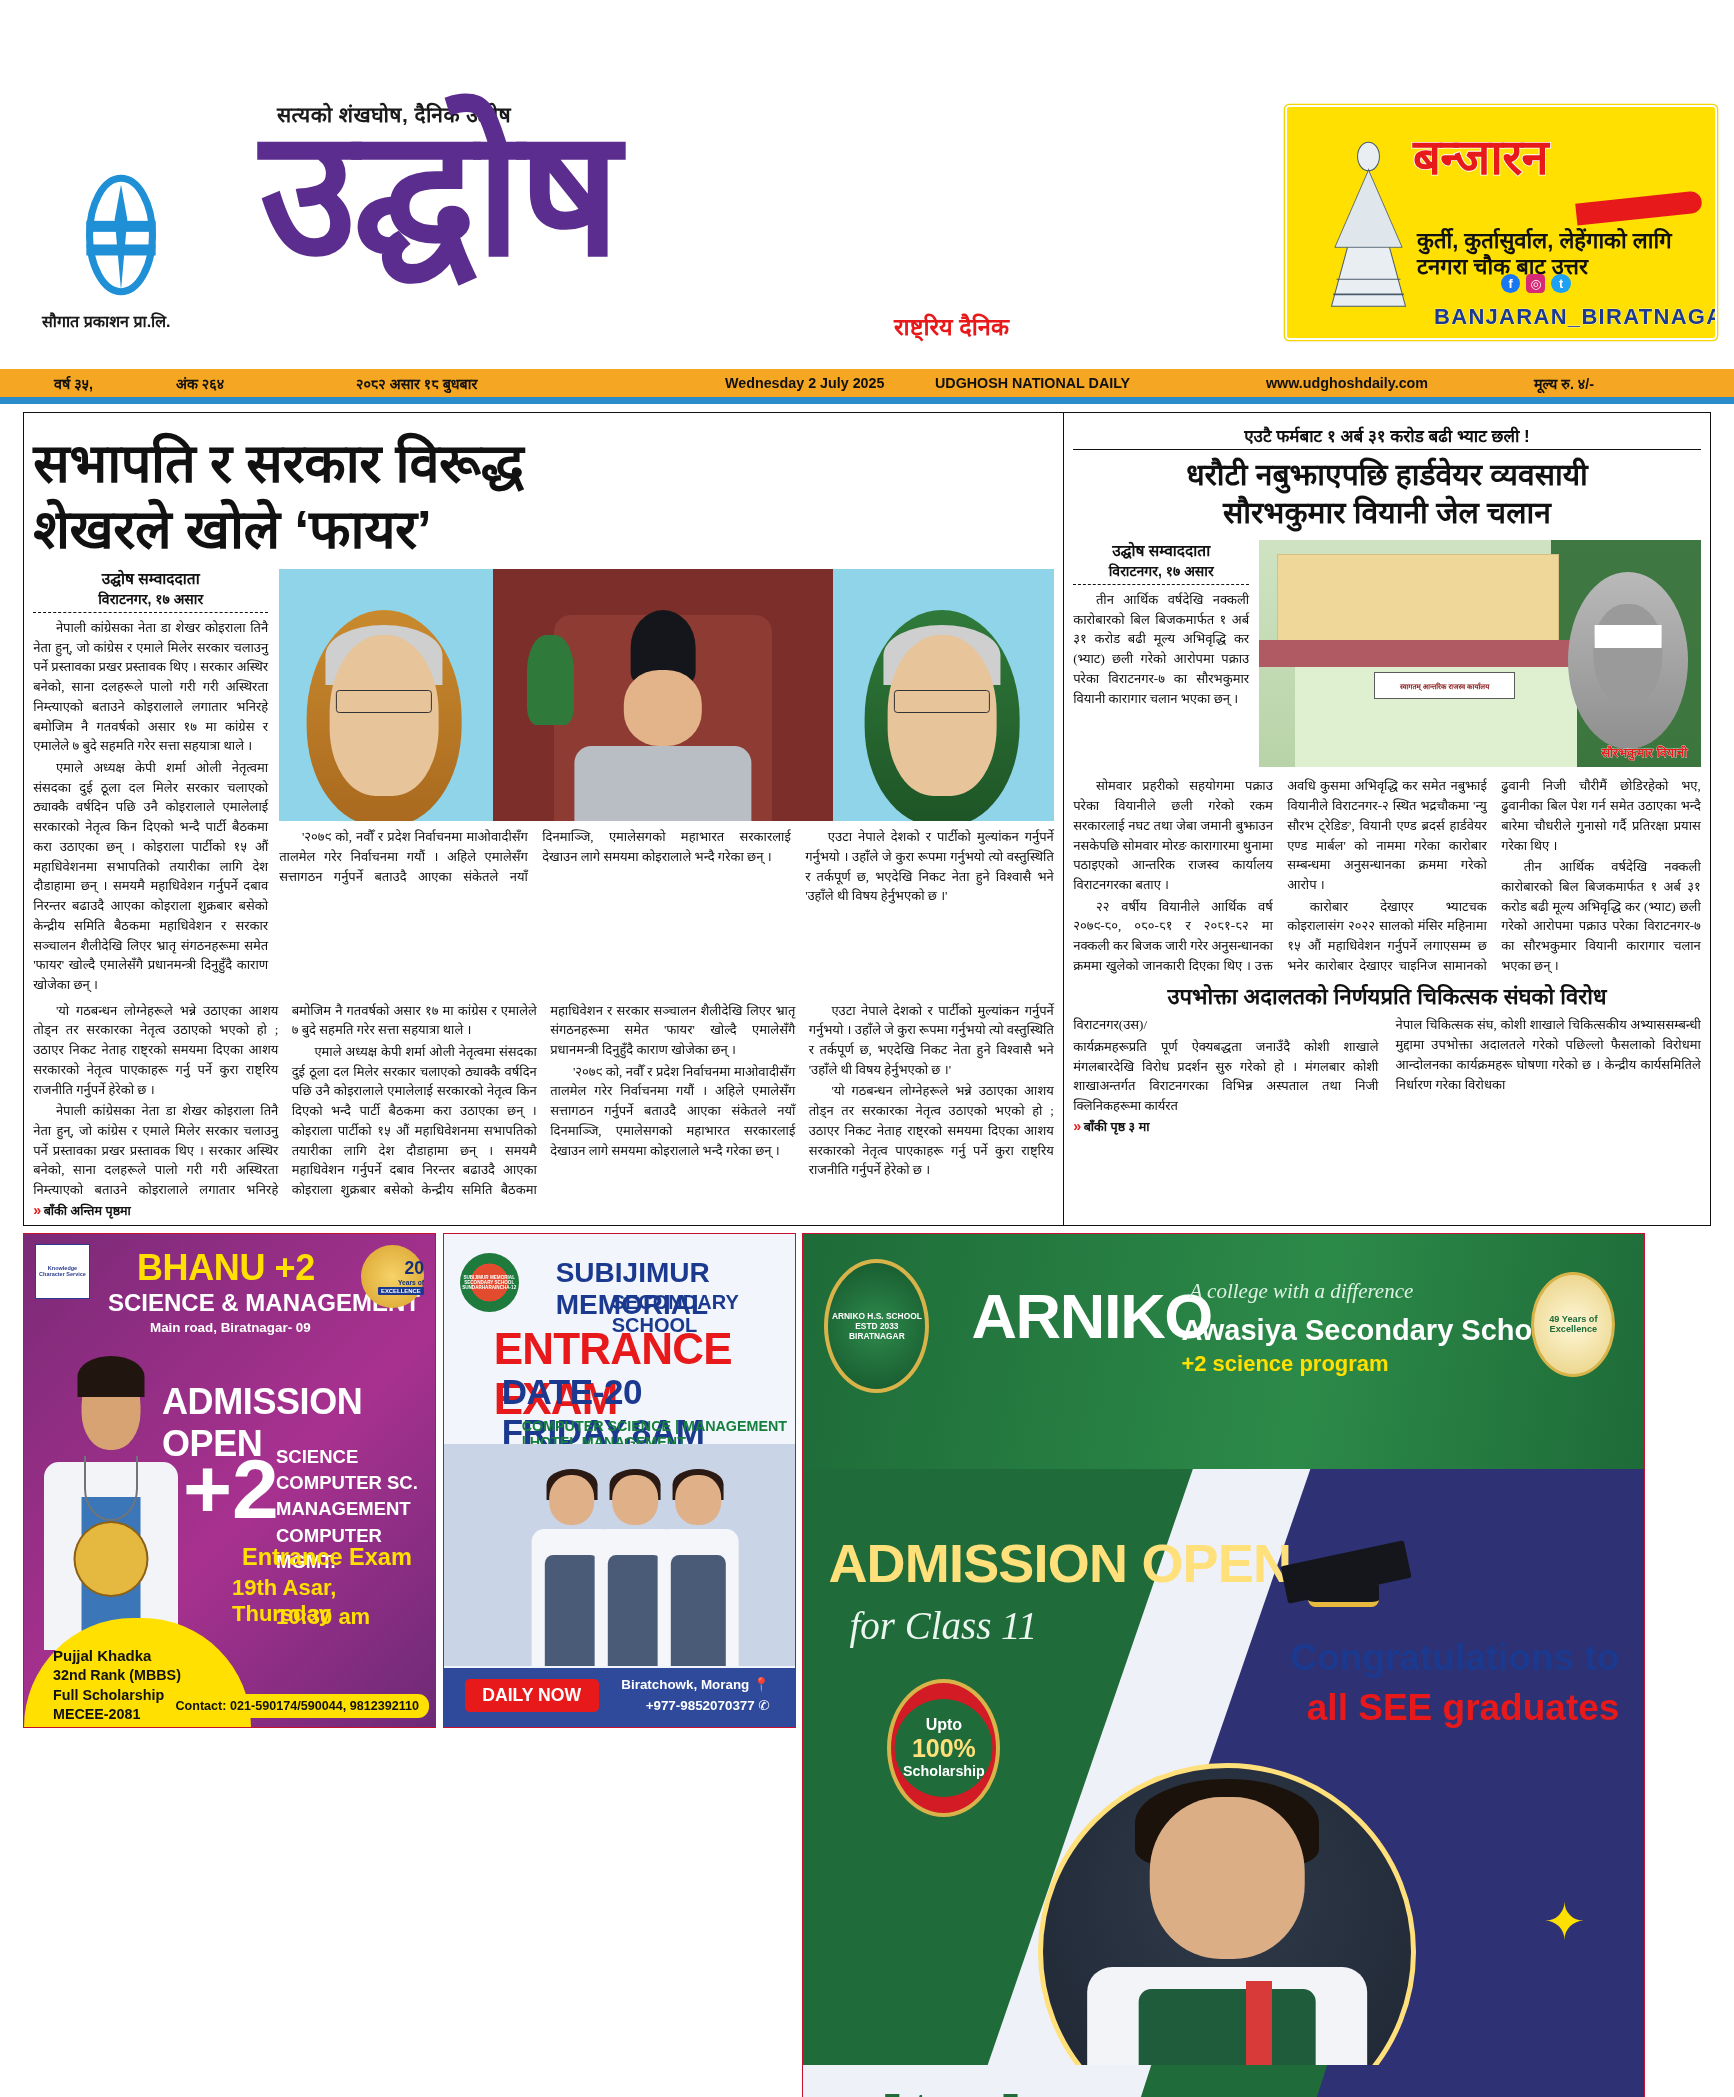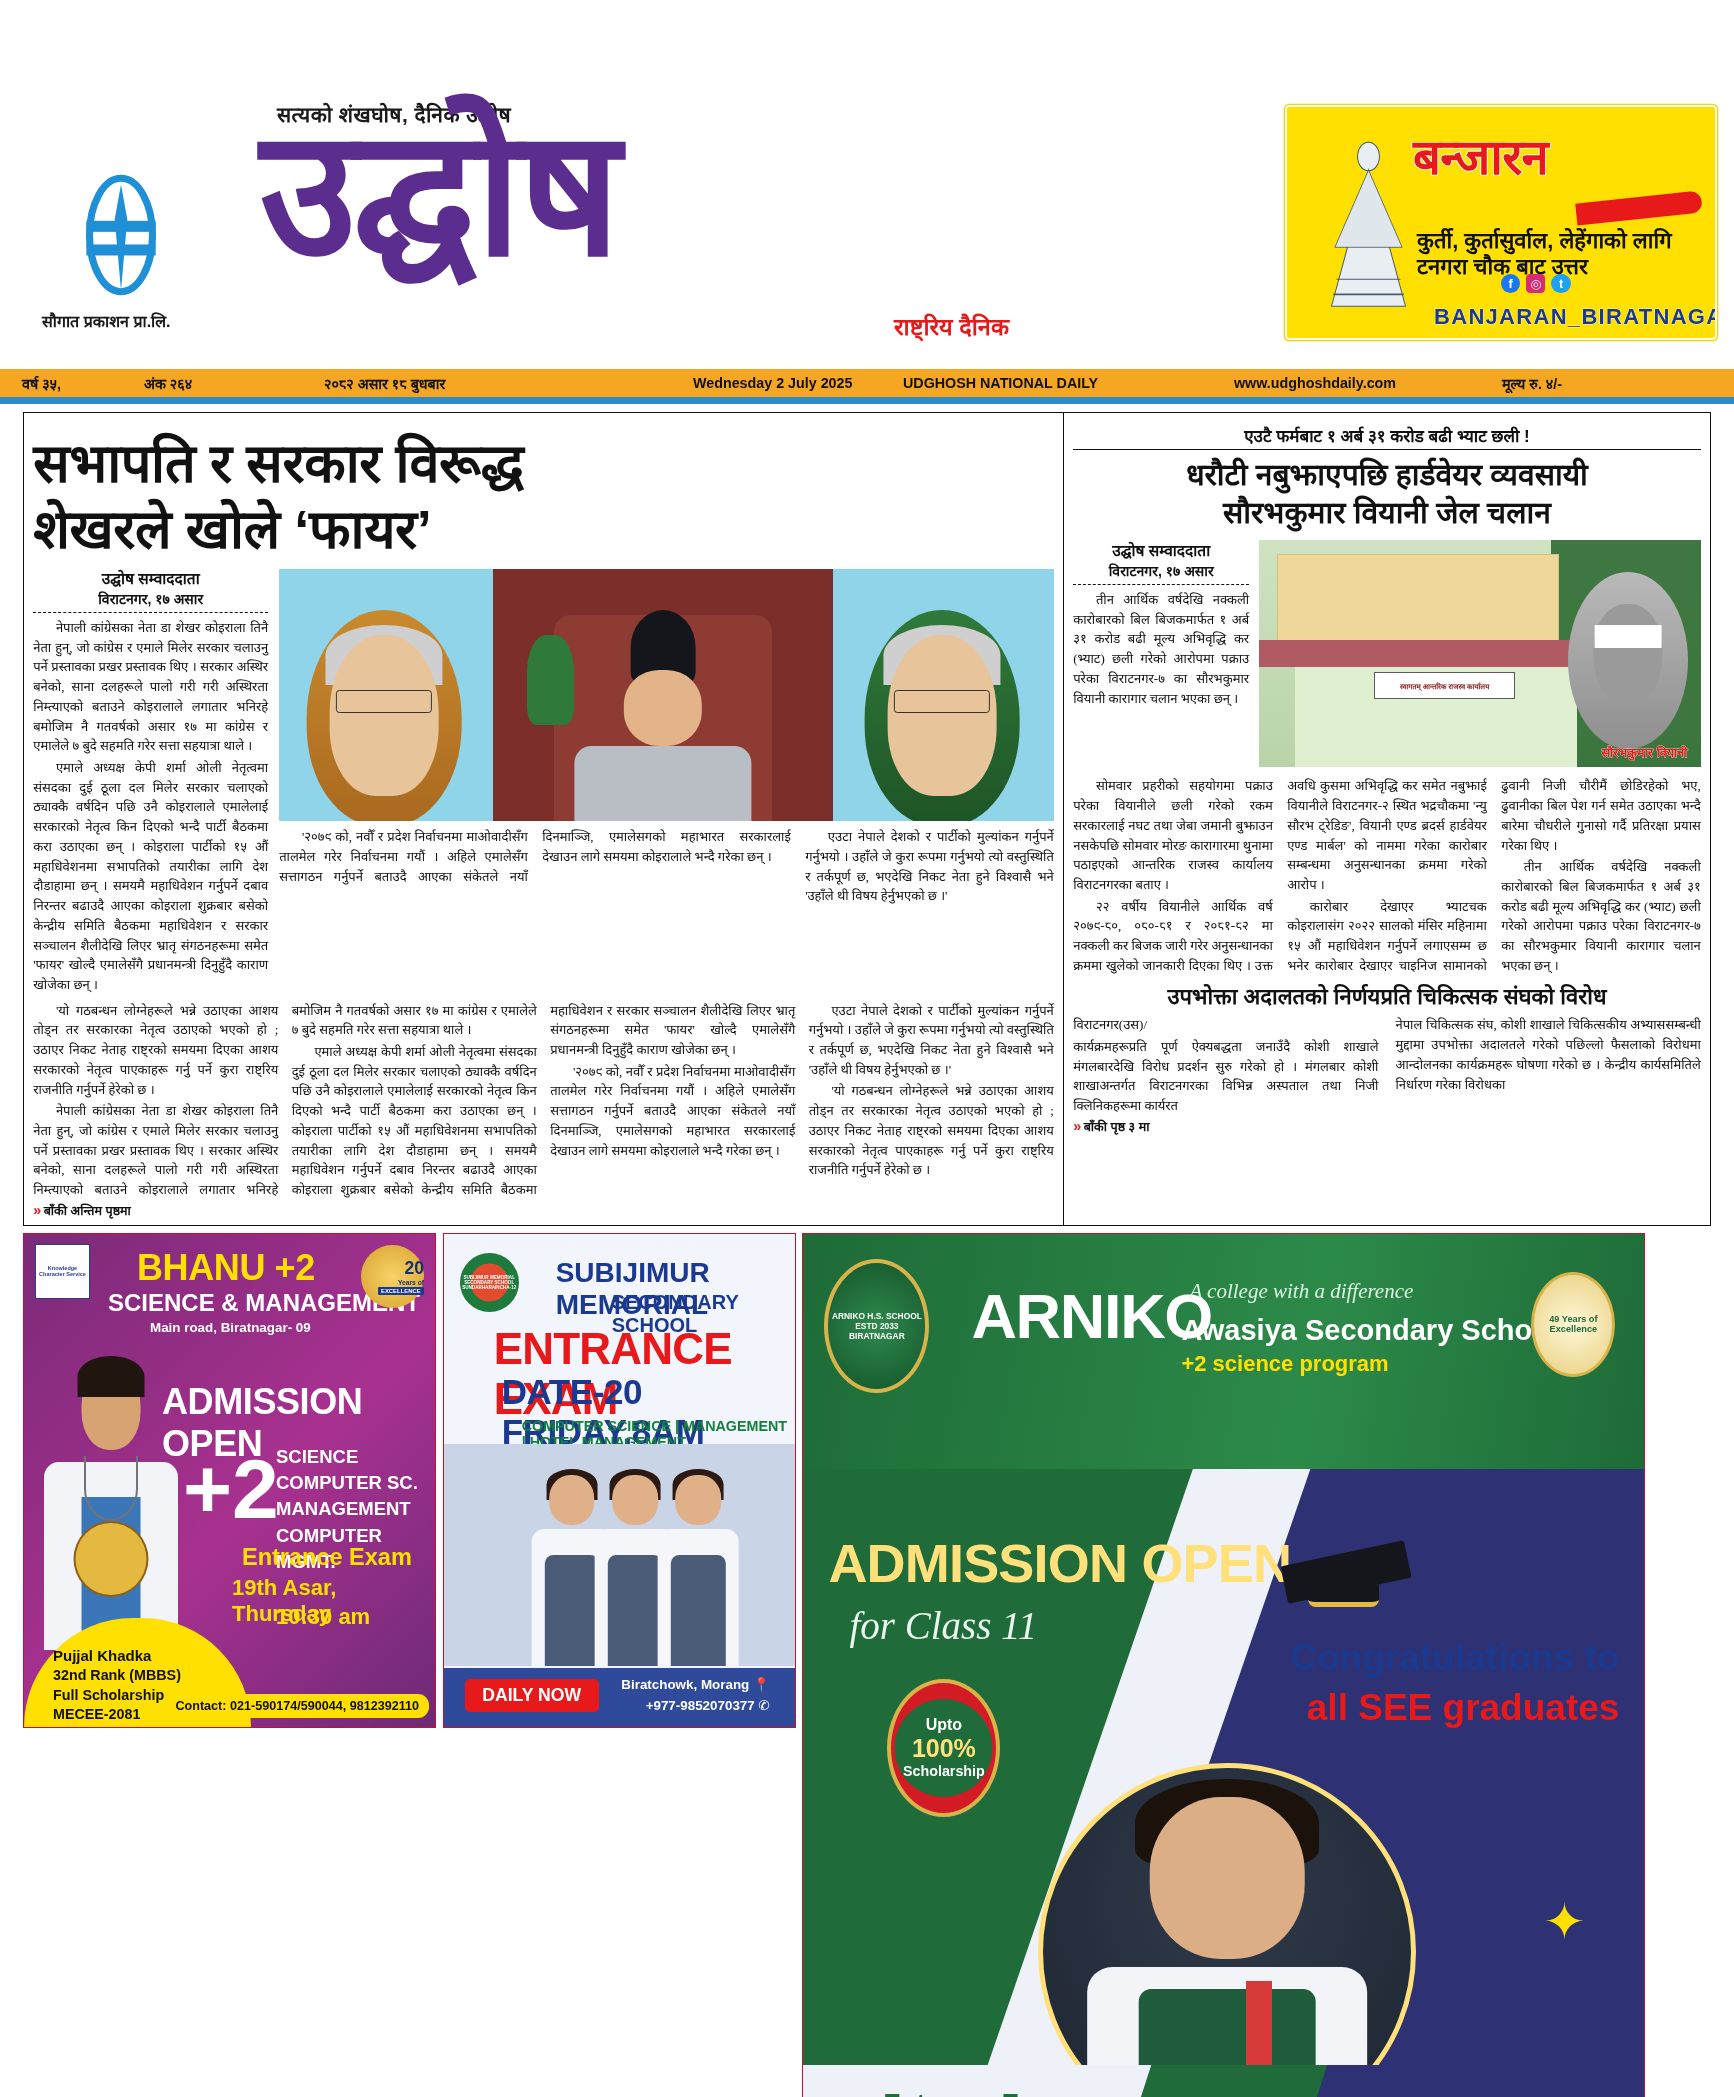--- a/index.html
+++ b/index.html
@@ -124,21 +124,21 @@
     left: 29px; top: 31px;
     width: 105px; height: 185px;
   }
 
   
   .infobar {
     width: 1734px; height: 28px;
     background: #f5a623;
     display: flex; align-items: center;
     position: relative;
-    padding: 0 22px;
+    padding: 0 54px;
   }
   .infobar .cell {
     font-size: 14.3px; font-weight: 700; color: #111;
     white-space: nowrap;
   }
   .infobar-rule { width: 1734px; height: 6.7px; background: #2b8ccc; }
   .infobar-rule2 { width: 1734px; height: 4.2px; background: #ffffff; }
 
   
   .page { width: 1734px; padding: 4.2px 23px 0 23px; }

